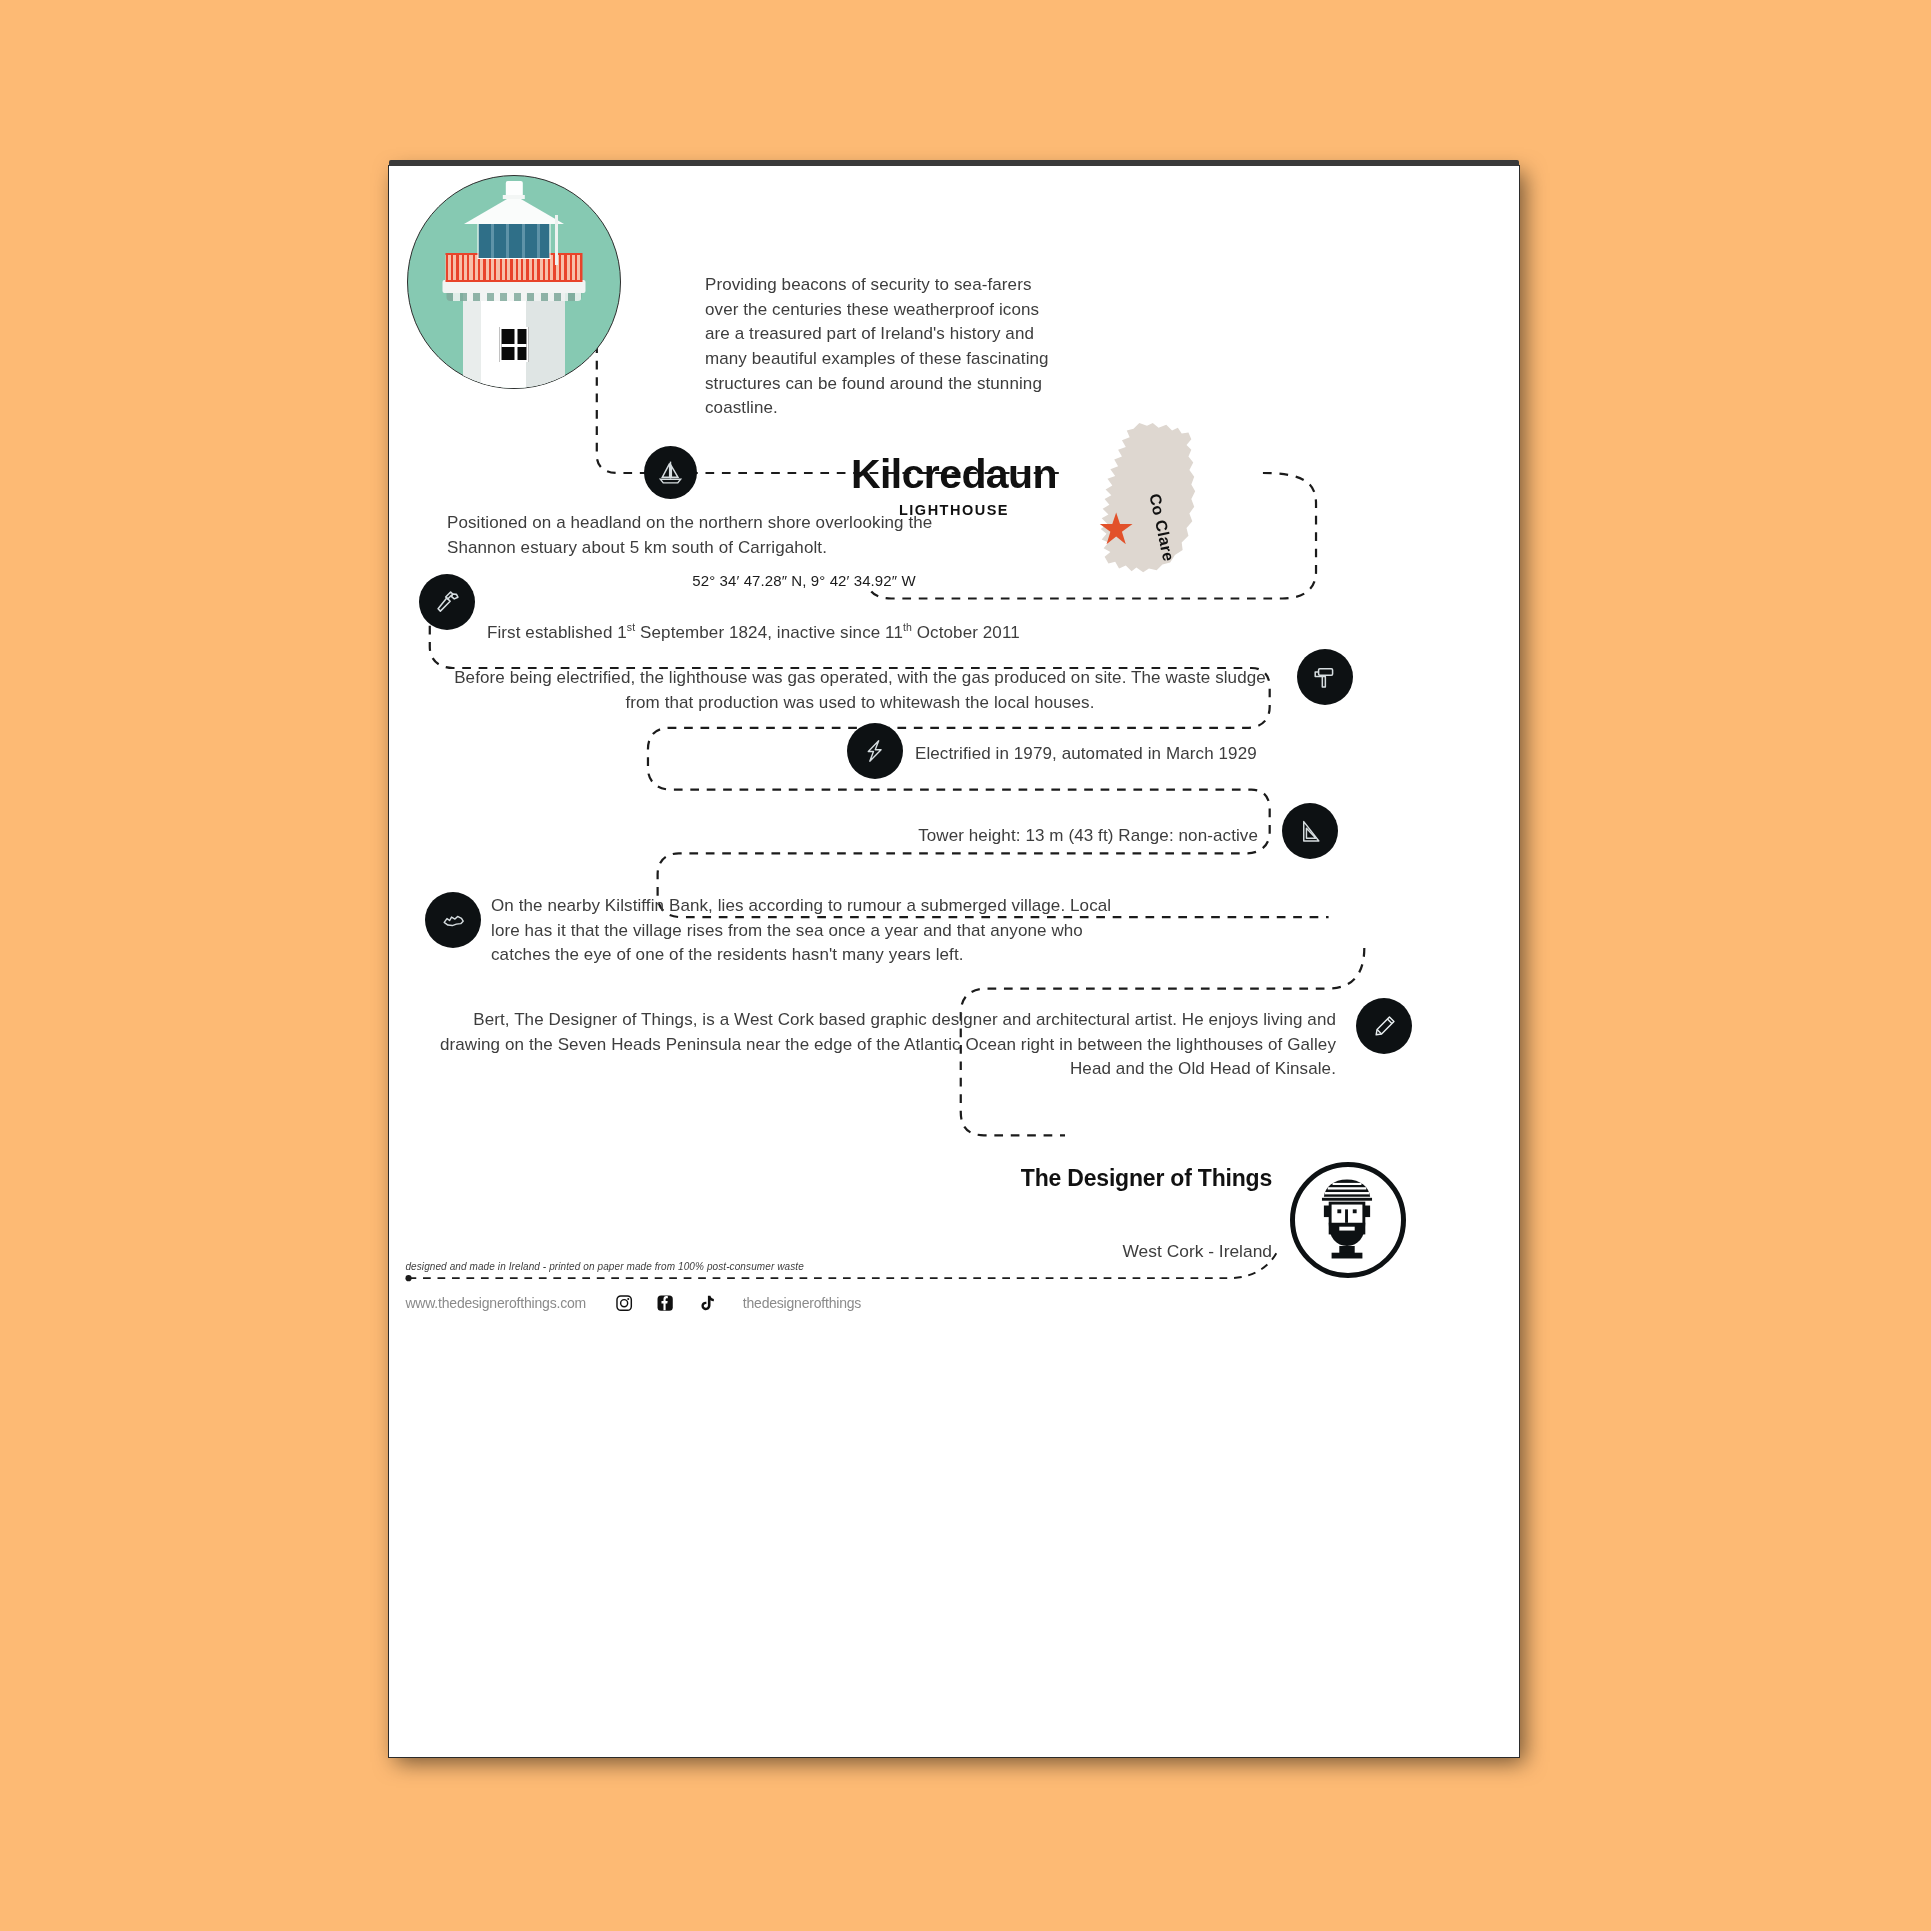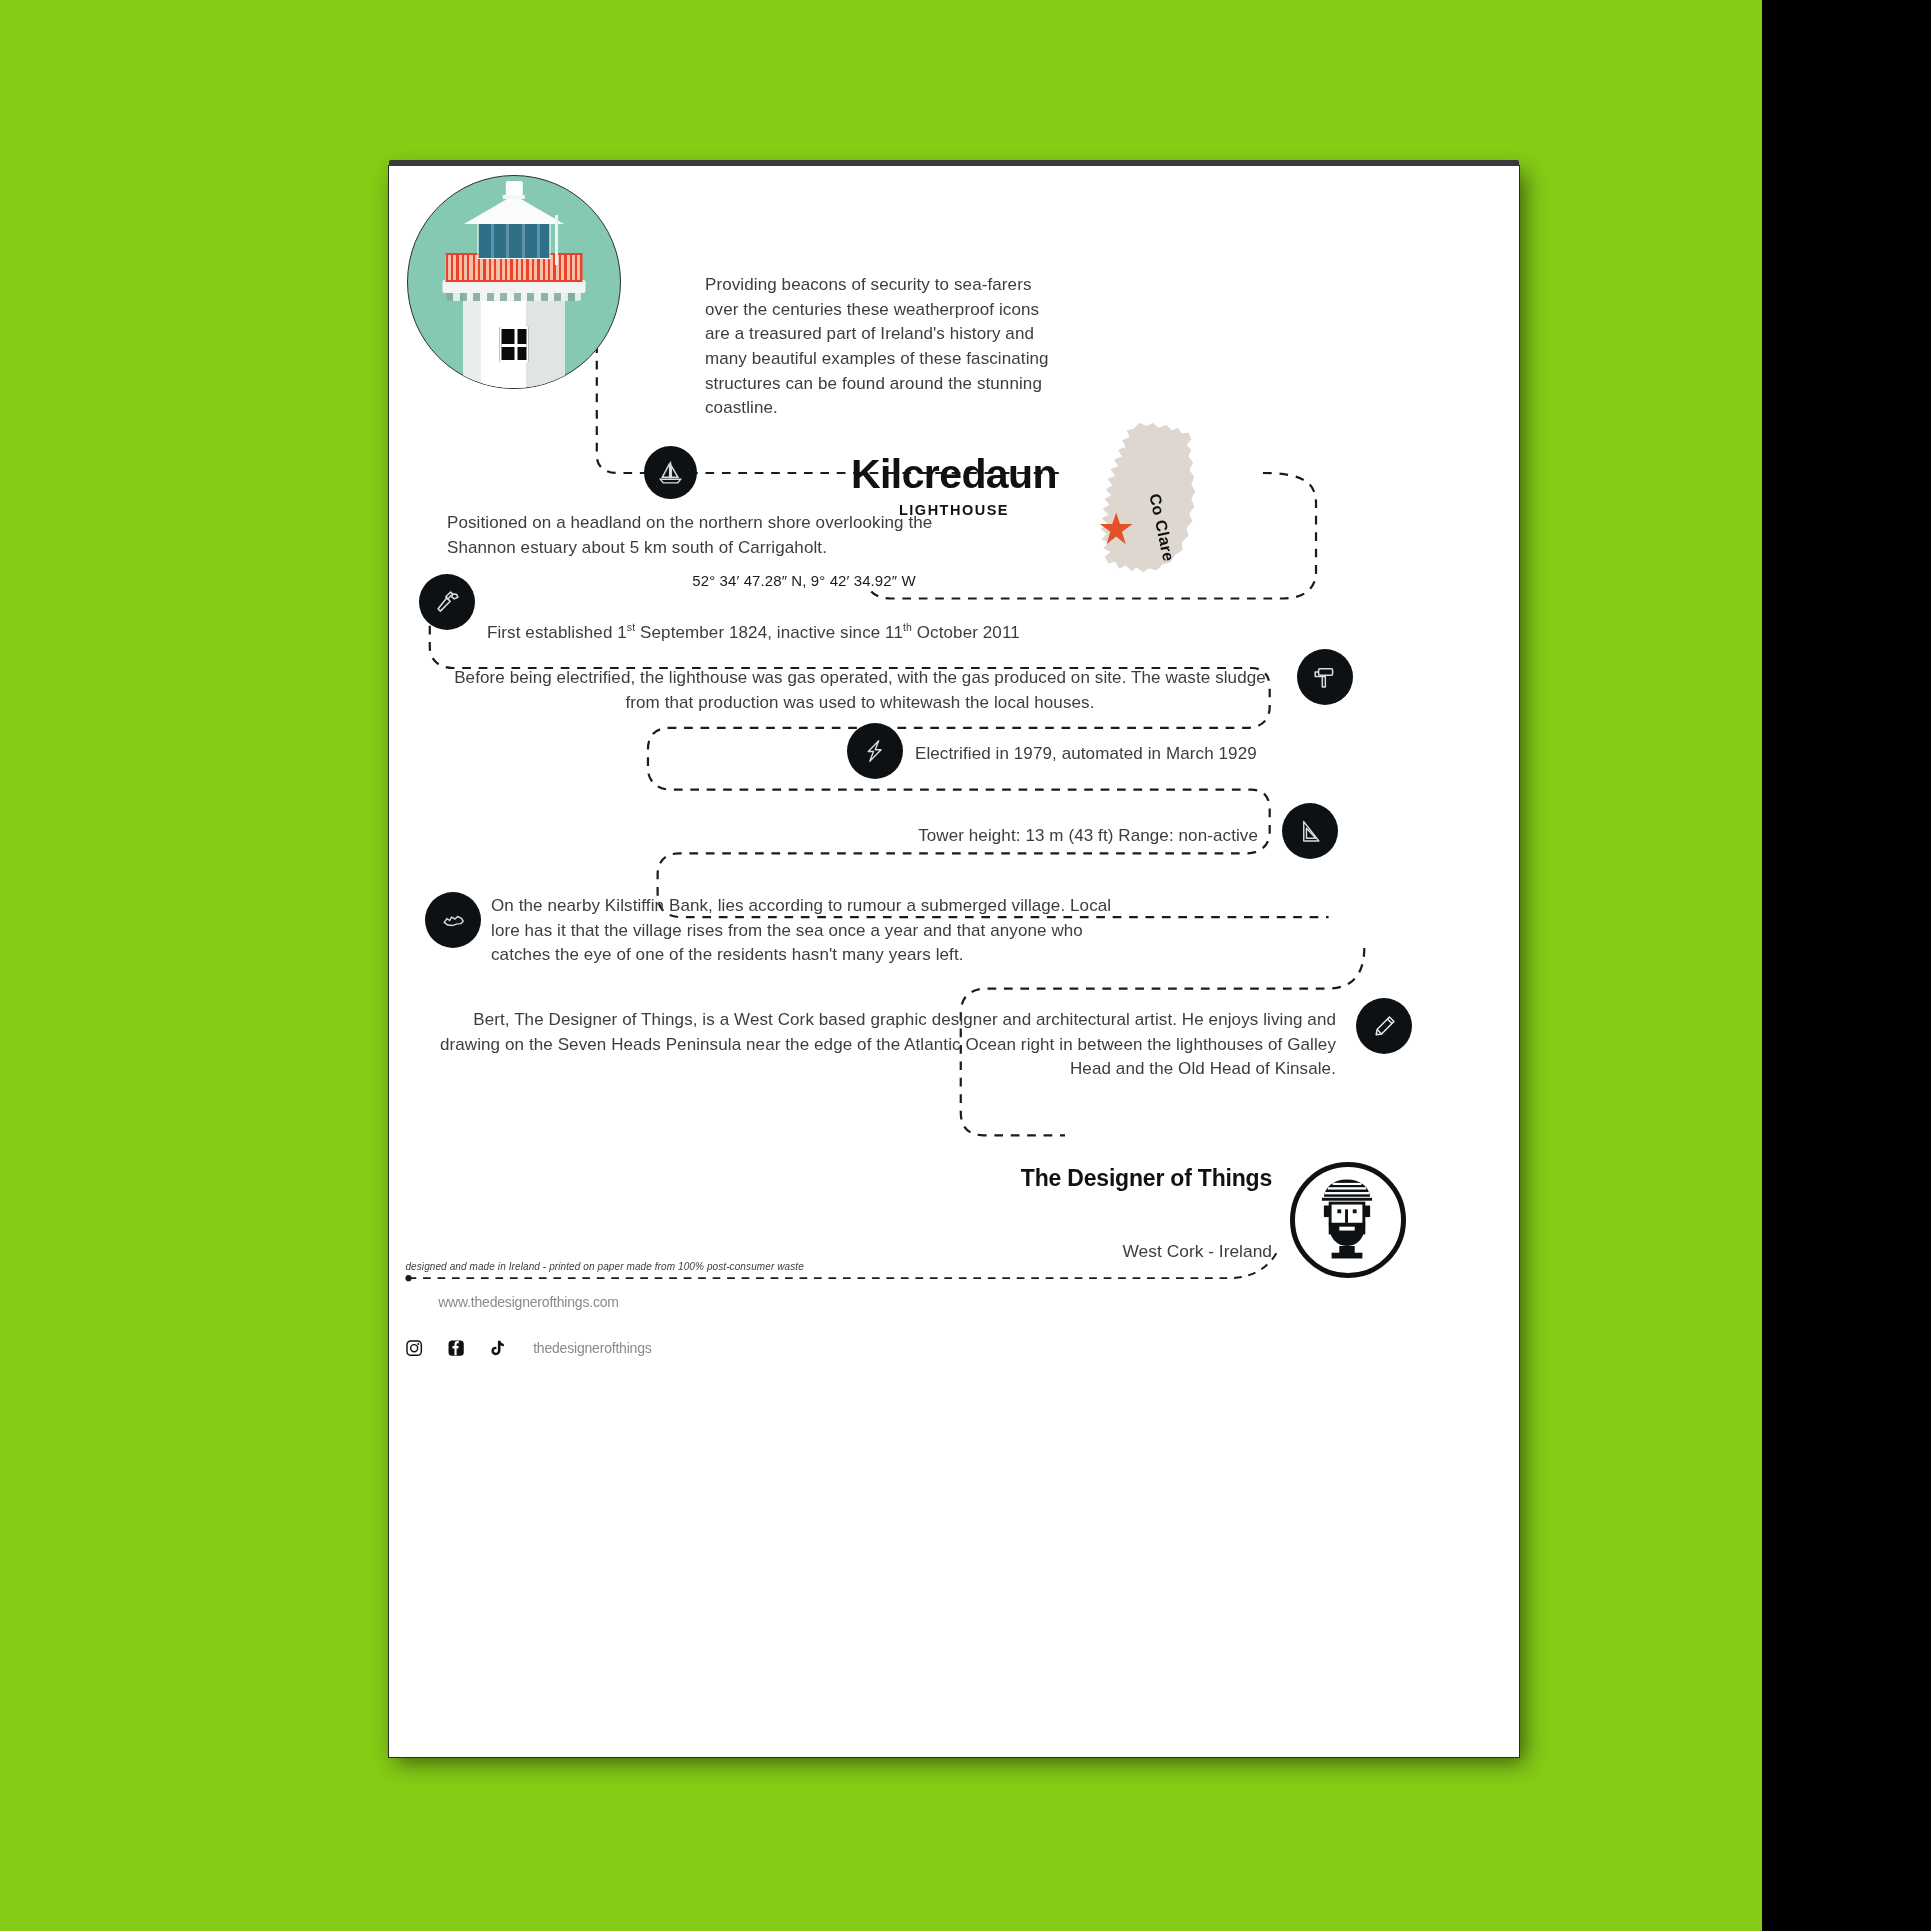--- a/index.html
+++ b/index.html
@@ -2,21 +2,21 @@
 <html><head>
 <meta charset="utf-8">
 <style>
   * { box-sizing: border-box; margin: 0; padding: 0; }
   html, body {
     width: 1931px; height: 1931px;
     background: #000000;
     font-family: "Liberation Sans", sans-serif;
     overflow: hidden;
   }
-  #stage { position: relative; width: 1762px; height: 1931px; background: #84cc16; }
+  #stage { position: relative; width: 1931px; height: 1931px; background: #fdba74; }
 
   
   #poster {
     position: absolute;
     left: 389px; top: 166px;
     width: 1130px; height: 1591px;
     background: #ffffff;
     box-shadow: 0 0 0 1px #2b2b2b, 5.8px 5.8px 21px rgba(0,0,0,.55);
   }
   #poster::before{
@@ -111,21 +111,21 @@
   }
   #logo{
     position:absolute; left:901px; top:996px; width:116px; height:116px;
     border-radius:50%; border:5.8px solid #0d1113; background:#fff; overflow:hidden;
   }
 
   #madeline{
     position:absolute; left:16.4px; top:1095px; width:966px;
     font-size:10px; font-style:italic; color:#3d3d3d; letter-spacing:0.1px;
   }
-  #footrow{position:absolute; left:16.4px; top:1128px; display:flex; align-items:center; gap:29px;flex-direction:column;}
+  #footrow{position:absolute; left:16.4px; top:1128px; display:flex; align-items:center; gap:29px;}
   #weburl{font-size:14px; color:#8a8a8a; letter-spacing:-0.2px;}
   #social{display:flex; align-items:center; gap:23px;}
   #sochandle{font-size:14px; color:#8a8a8a; letter-spacing:-0.2px; margin-left:3.9px;}
   sup{font-size:.62em; vertical-align:super;}
 </style>
 </head>
 <body>
 
 <div id="stage">
   <div id="poster">

